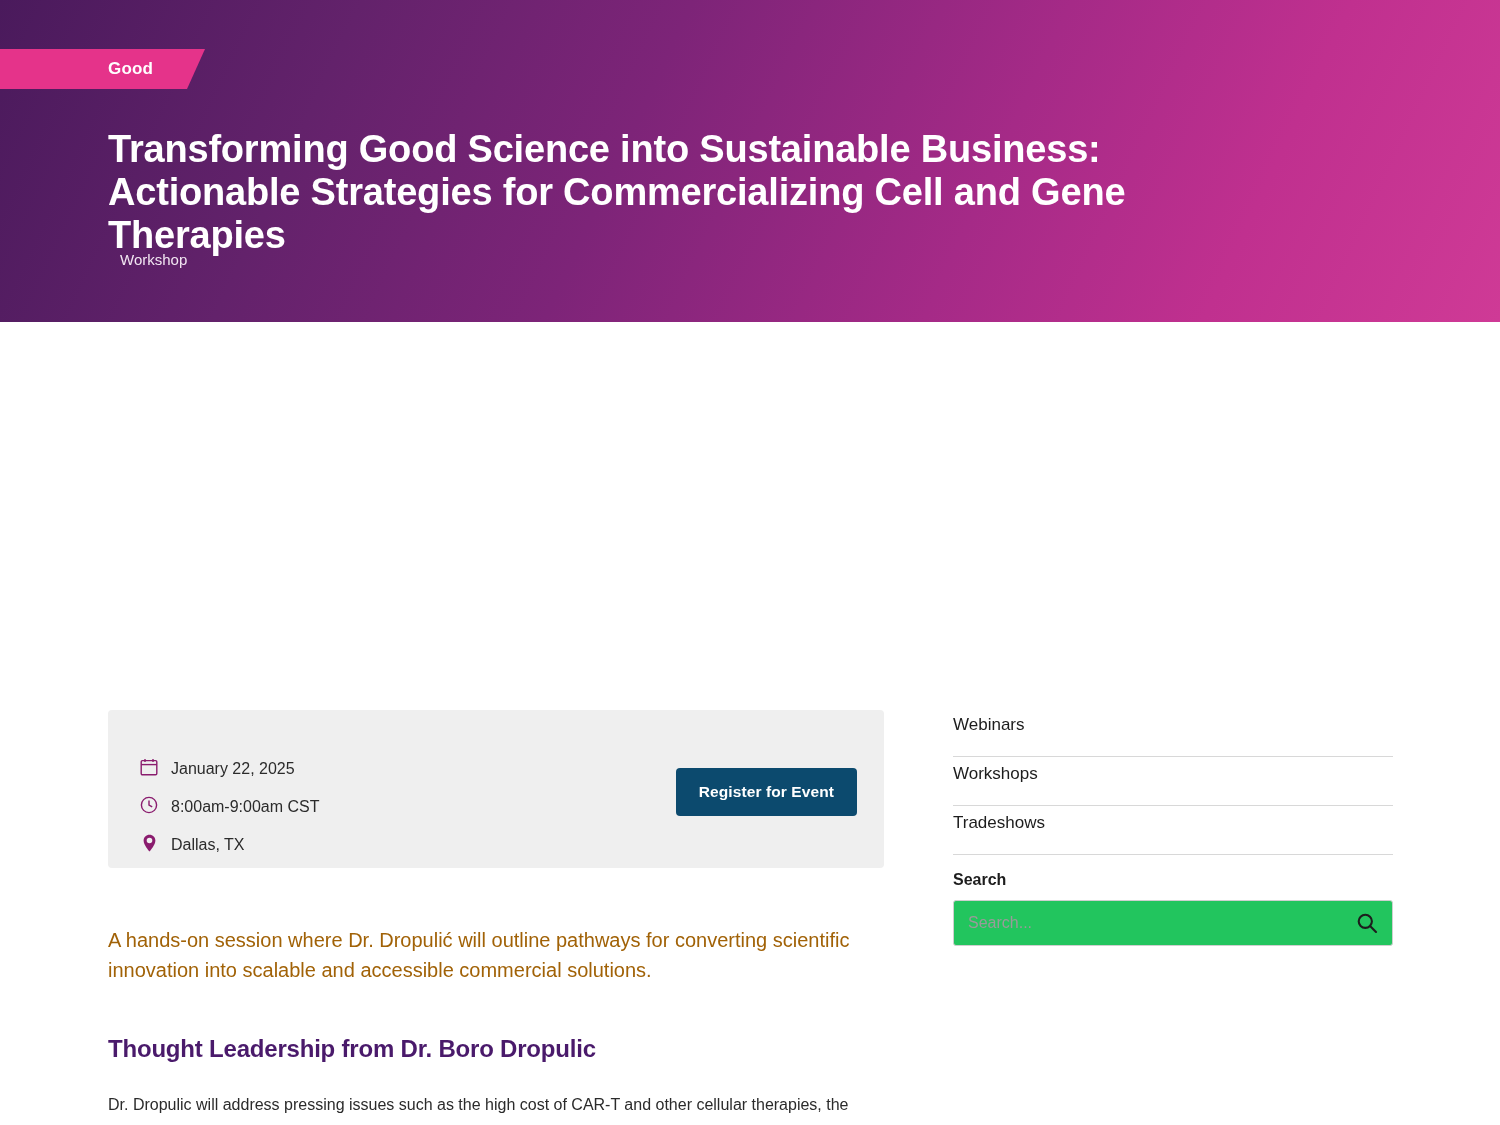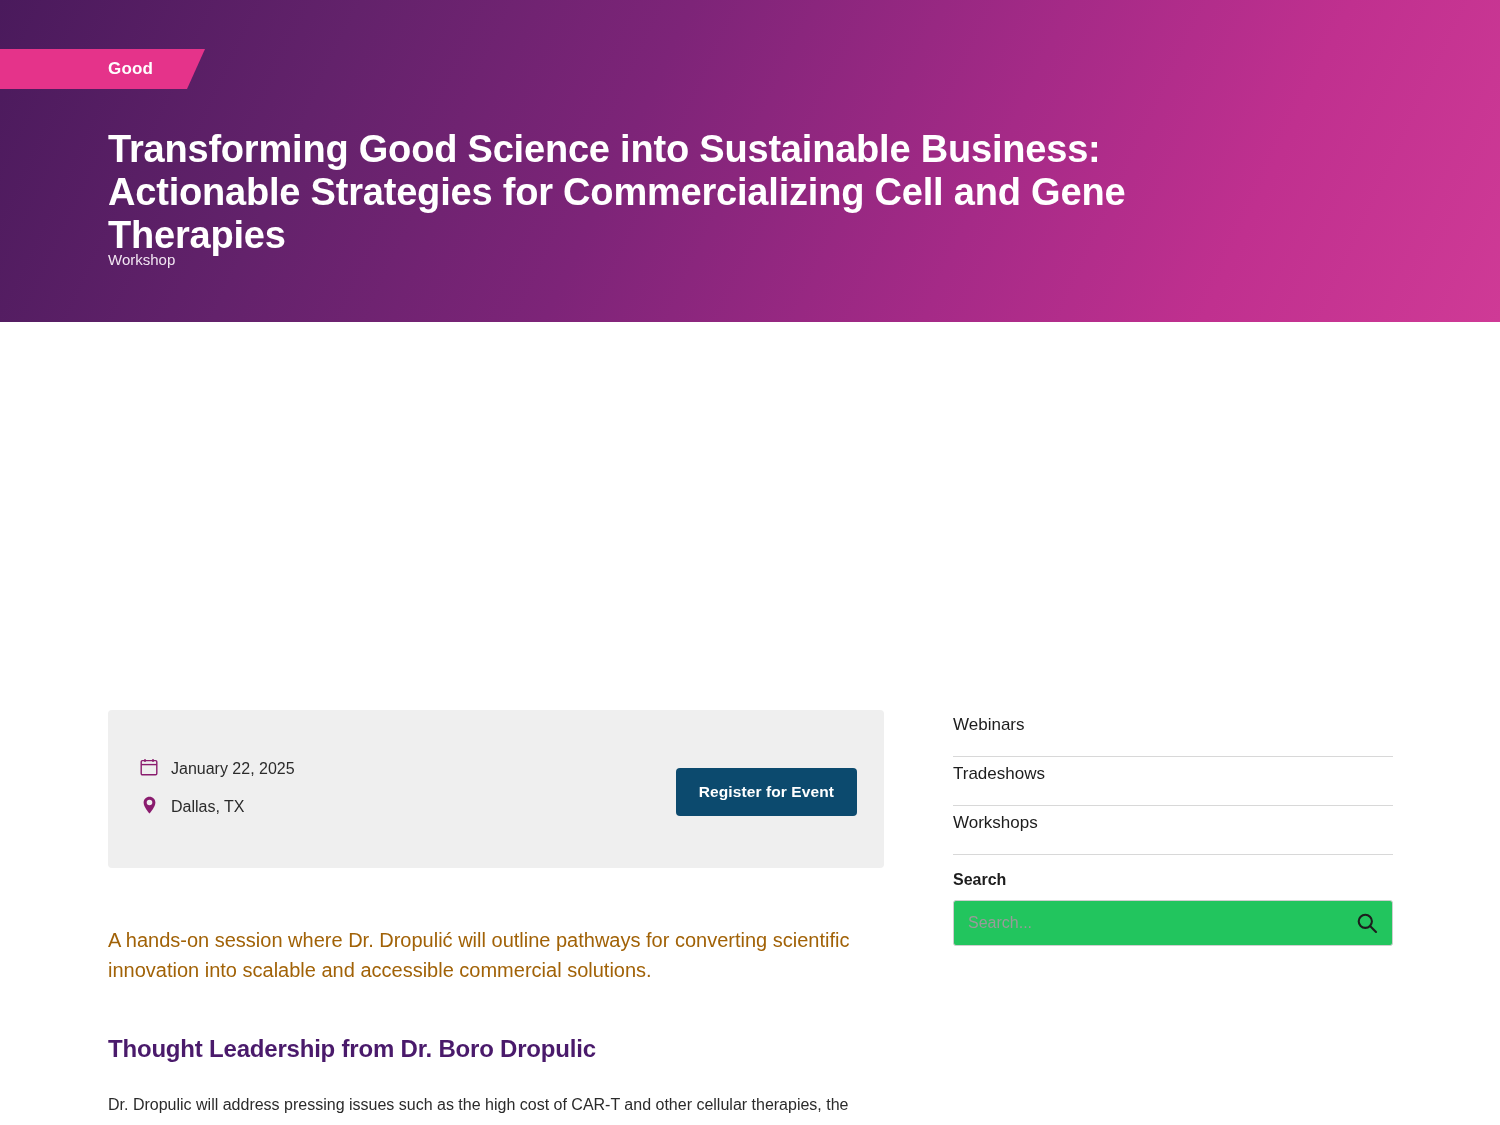--- a/index.html
+++ b/index.html
@@ -51,21 +51,21 @@
     top: 103px;
     width: 1180px;
     color: #ffffff;
     font-size: 38px;
     line-height: 43px;
     font-weight: 700;
     letter-spacing: -0.2px;
   }
   .hero-sub {
     position: absolute;
-    left: 108px;
+    left: 120px;
     top: 251px;
     color: #f2e6f2;
     font-size: 15px;
     font-weight: 400;
   }
 
   
   .page {
     position: relative;
     width: 1500px;
@@ -233,20 +233,29 @@
               <line x1="5" y1="9.6" x2="5.01" y2="9.6" stroke-width="2"></line>
               <line x1="9" y1="9.6" x2="9.01" y2="9.6" stroke-width="2"></line>
               <line x1="13" y1="9.6" x2="13.01" y2="9.6" stroke-width="2"></line>
               <line x1="5" y1="13.2" x2="5.01" y2="13.2" stroke-width="2"></line>
               <line x1="9" y1="13.2" x2="9.01" y2="13.2" stroke-width="2"></line>
             </svg>
           </span>
           <span>January 22, 2025</span>
         </div>
 
+        <div class="info-row">
+          <span class="info-ico">
+            <svg width="18" height="18" viewBox="0 0 18 18" fill="none" stroke="#8a1c6e" stroke-width="1.4">
+              <circle cx="9" cy="9" r="7.6"></circle>
+              <polyline points="9,4.4 9,9 12.2,10.8"></polyline>
+            </svg>
+          </span>
+          <span>8:00am-9:00am CST</span>
+        </div>
 
         <div class="info-row">
           <span class="info-ico">
             <svg width="17" height="18" viewBox="0 0 17 18" fill="#8a1c6e">
               <path d="M8.5 0.7C5.2 0.7 2.6 3.3 2.6 6.6c0 4.3 5.1 10.1 5.3 10.3.3.4.9.4 1.2 0 .2-.2 5.3-6 5.3-10.3 0-3.3-2.6-5.9-5.9-5.9zm0 8.6a2.8 2.8 0 1 1 0-5.6 2.8 2.8 0 0 1 0 5.6z"></path>
             </svg>
           </span>
           <span>Dallas, TX</span>
         </div>
 
@@ -257,22 +266,22 @@
     <p class="lede">A hands-on session where Dr. Dropulić will outline pathways for converting scientific innovation into scalable and accessible commercial solutions.</p>
 
     <h2 class="section-head">Thought Leadership from Dr. Boro Dropulic</h2>
 
     <p class="para">Dr. Dropulic will address pressing issues such as the high cost of CAR-T and other cellular therapies, the importance of point-of-care manufacturing, and the global push to localize development and production:</p>
 
   </div>
 
   <div class="sidebar">
     <a class="side-link" href="#">Webinars</a>
+    <a class="side-link" href="#">Workshops</a>
     <a class="side-link" href="#">Tradeshows</a>
-    <a class="side-link" href="#">Workshops</a>
 
     <div class="side-search-label">Search</div>
 
     <div class="search-wrap">
       <input class="search-input" type="text" placeholder="Search..." style="">
       <button class="search-btn">
         <span>
           <svg width="22" height="22" viewBox="0 0 22 22" fill="none" stroke="#1d1d1d" stroke-width="2.1">
             <circle cx="9.3" cy="9.3" r="6.6"></circle>
             <line x1="14.3" y1="14.3" x2="20" y2="20" stroke-linecap="round"></line>

